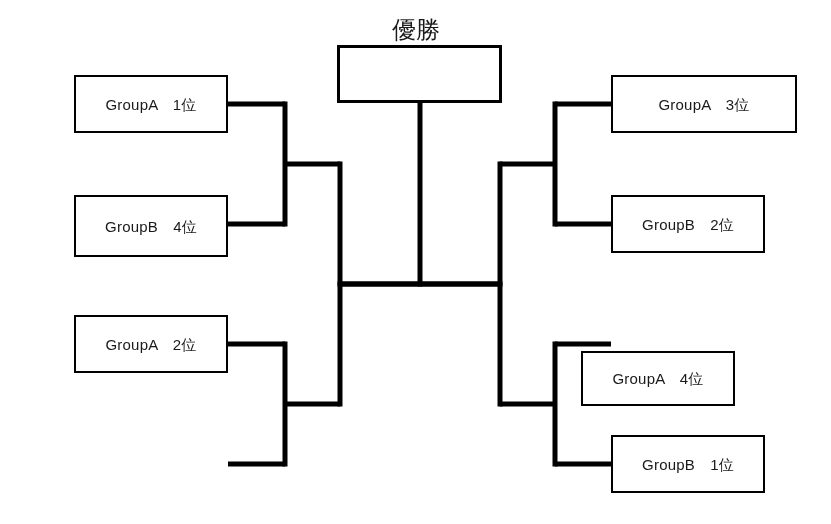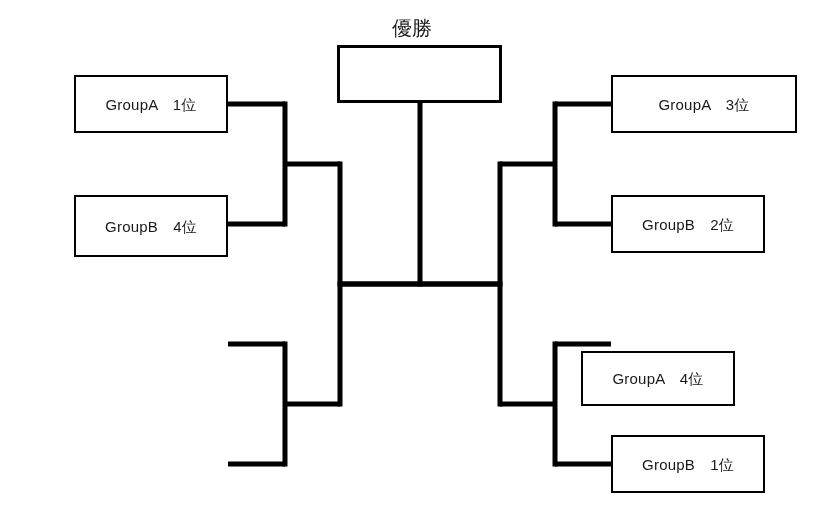--- a/index.html
+++ b/index.html
@@ -42,21 +42,21 @@
   }
   .champion-box {
     position: absolute;
     box-sizing: border-box;
     border: 3px solid #000000;
     background: #ffffff;
     z-index: 3;
   }
   .champion-title {
     position: absolute;
-    font-size: 20px;
+    font-size: 24px;
     color: #1a1a1a;
     line-height: 1;
     white-space: pre;
     z-index: 3;
   }
 </style>
 </head>
 <body>
 
 <div id="stage">
@@ -103,20 +103,23 @@
   </div>
 
   <div class="team-box" style="left:74px; top:75px; width:154px; height:58px;">
     <span class="team-label">GroupA　1位</span>
   </div>
 
   <div class="team-box" style="left:74px; top:195px; width:154px; height:62px;">
     <span class="team-label">GroupB　4位</span>
   </div>
 
+  <div class="team-box" style="left:74px; top:315px; width:154px; height:58px;">
+    <span class="team-label">GroupA　2位</span>
+  </div>
 
 
   <div class="team-box" style="left:611px; top:75px; width:186px; height:58px;">
     <span class="team-label">GroupA　3位</span>
   </div>
 
   <div class="team-box" style="left:611px; top:195px; width:154px; height:58px;">
     <span class="team-label">GroupB　2位</span>
   </div>
 

